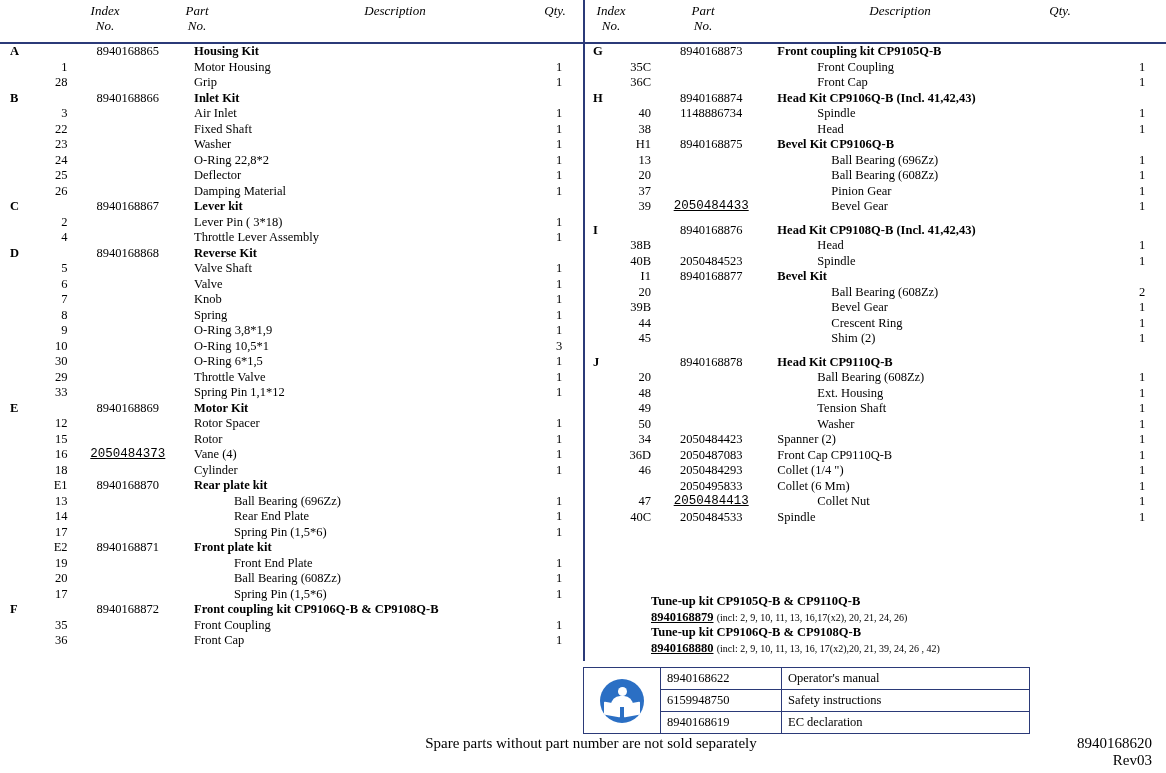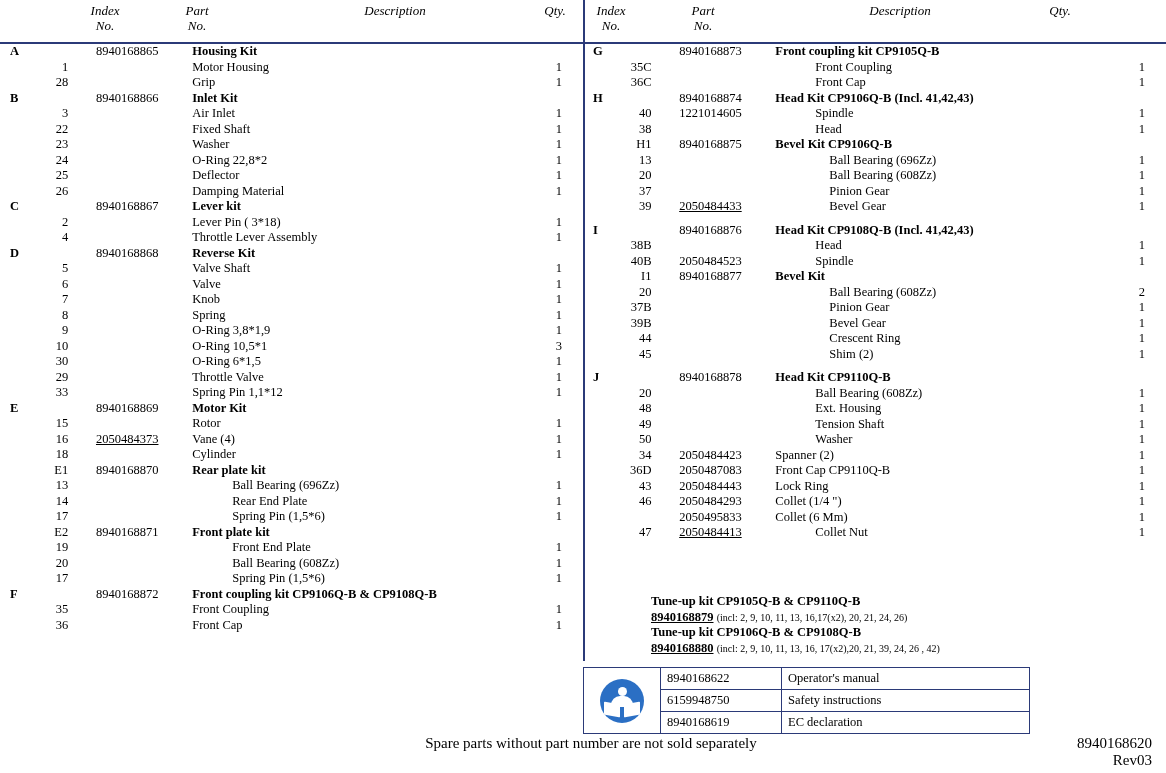--- a/index.html
+++ b/index.html
@@ -69,21 +69,21 @@
     vertical-align: top;
     white-space: nowrap;
   }
   .c-index { width: 72px; text-align: right; padding-right: 10px !important; }
   .c-part  { width: 108px; text-align: center; }
   .c-desc  { width: 330px; text-align: left; padding-left: 16px !important; }
   .c-qty   { width: 60px; text-align: center; }
 
   .grp-letter { text-align: left !important; padding-left: 10px !important; }
   .bold { font-weight: bold; }
-  .und { text-decoration: underline; }
+  .und { text-decoration: underline; font-family: Liberation Mono, monospace; }
   .ind1 { padding-left: 16px !important; }
   .ind2 { padding-left: 56px !important; }
   .ind3 { padding-left: 70px !important; }
   .spacer td { height: 8px; line-height: 8px; font-size: 1px; }
 
   
   .tuneup {
     position: absolute;
     left: 651px;
     top: 594px;
@@ -345,20 +345,26 @@
             <td class="c-desc ind1">Spring Pin 1,1*12</td>
             <td class="c-qty">1</td>
           </tr>
           <tr>
             <td class="c-index grp-letter bold">E</td>
             <td class="c-part">8940168869</td>
             <td class="c-desc bold">Motor Kit</td>
             <td class="c-qty"></td>
           </tr>
           <tr>
+            <td class="c-index">12</td>
+            <td class="c-part"></td>
+            <td class="c-desc ind1">Rotor Spacer</td>
+            <td class="c-qty">1</td>
+          </tr>
+          <tr>
             <td class="c-index">15</td>
             <td class="c-part"></td>
             <td class="c-desc ind1">Rotor</td>
             <td class="c-qty">1</td>
           </tr>
           <tr>
             <td class="c-index">16</td>
             <td class="c-part und">2050484373</td>
             <td class="c-desc ind1">Vane (4)</td>
             <td class="c-qty">1</td>
@@ -461,21 +467,21 @@
             <td class="c-qty">1</td>
           </tr>
           <tr>
             <td class="c-index grp-letter bold">H</td>
             <td class="c-part">8940168874</td>
             <td class="c-desc bold">Head Kit CP9106Q-B (Incl. 41,42,43)</td>
             <td class="c-qty"></td>
           </tr>
           <tr>
             <td class="c-index">40</td>
-            <td class="c-part">1221014605</td>
+            <td class="c-part">1148886734</td>
             <td class="c-desc ind2">Spindle</td>
             <td class="c-qty">1</td>
           </tr>
           <tr>
             <td class="c-index">38</td>
             <td class="c-part"></td>
             <td class="c-desc ind2">Head</td>
             <td class="c-qty">1</td>
           </tr>
           <tr>
@@ -535,26 +541,20 @@
             <td class="c-desc bold ind1">Bevel Kit</td>
             <td class="c-qty"></td>
           </tr>
           <tr>
             <td class="c-index">20</td>
             <td class="c-part"></td>
             <td class="c-desc ind3">Ball Bearing (608Zz)</td>
             <td class="c-qty">2</td>
           </tr>
           <tr>
-            <td class="c-index">37B</td>
-            <td class="c-part"></td>
-            <td class="c-desc ind3">Pinion Gear</td>
-            <td class="c-qty">1</td>
-          </tr>
-          <tr>
             <td class="c-index">39B</td>
             <td class="c-part"></td>
             <td class="c-desc ind3">Bevel Gear</td>
             <td class="c-qty">1</td>
           </tr>
           <tr>
             <td class="c-index">44</td>
             <td class="c-part"></td>
             <td class="c-desc ind3">Crescent Ring</td>
             <td class="c-qty">1</td>
@@ -604,41 +604,41 @@
             <td class="c-desc ">Spanner (2)</td>
             <td class="c-qty">1</td>
           </tr>
           <tr>
             <td class="c-index">36D</td>
             <td class="c-part">2050487083</td>
             <td class="c-desc ">Front Cap CP9110Q-B</td>
             <td class="c-qty">1</td>
           </tr>
           <tr>
-            <td class="c-index">43</td>
-            <td class="c-part">2050484443</td>
-            <td class="c-desc ">Lock Ring</td>
-            <td class="c-qty">1</td>
-          </tr>
-          <tr>
             <td class="c-index">46</td>
             <td class="c-part">2050484293</td>
             <td class="c-desc ">Collet (1/4 ")</td>
             <td class="c-qty">1</td>
           </tr>
           <tr>
             <td class="c-index"></td>
             <td class="c-part">2050495833</td>
             <td class="c-desc ">Collet (6 Mm)</td>
             <td class="c-qty">1</td>
           </tr>
           <tr>
             <td class="c-index">47</td>
             <td class="c-part und">2050484413</td>
             <td class="c-desc ind2">Collet Nut</td>
+            <td class="c-qty">1</td>
+          </tr>
+          <tr>
+            <td class="c-index">40C</td>
+            <td class="c-part">2050484533</td>
+            <td class="c-desc ">Spindle</td>
             <td class="c-qty">1</td>
           </tr>
         </tbody>
     </table>
   </div>
 
   <div class="tuneup">
     <div>
       <div class="t-title">Tune-up kit CP9105Q-B &amp; CP9110Q-B</div>
       <div class="t-line">

